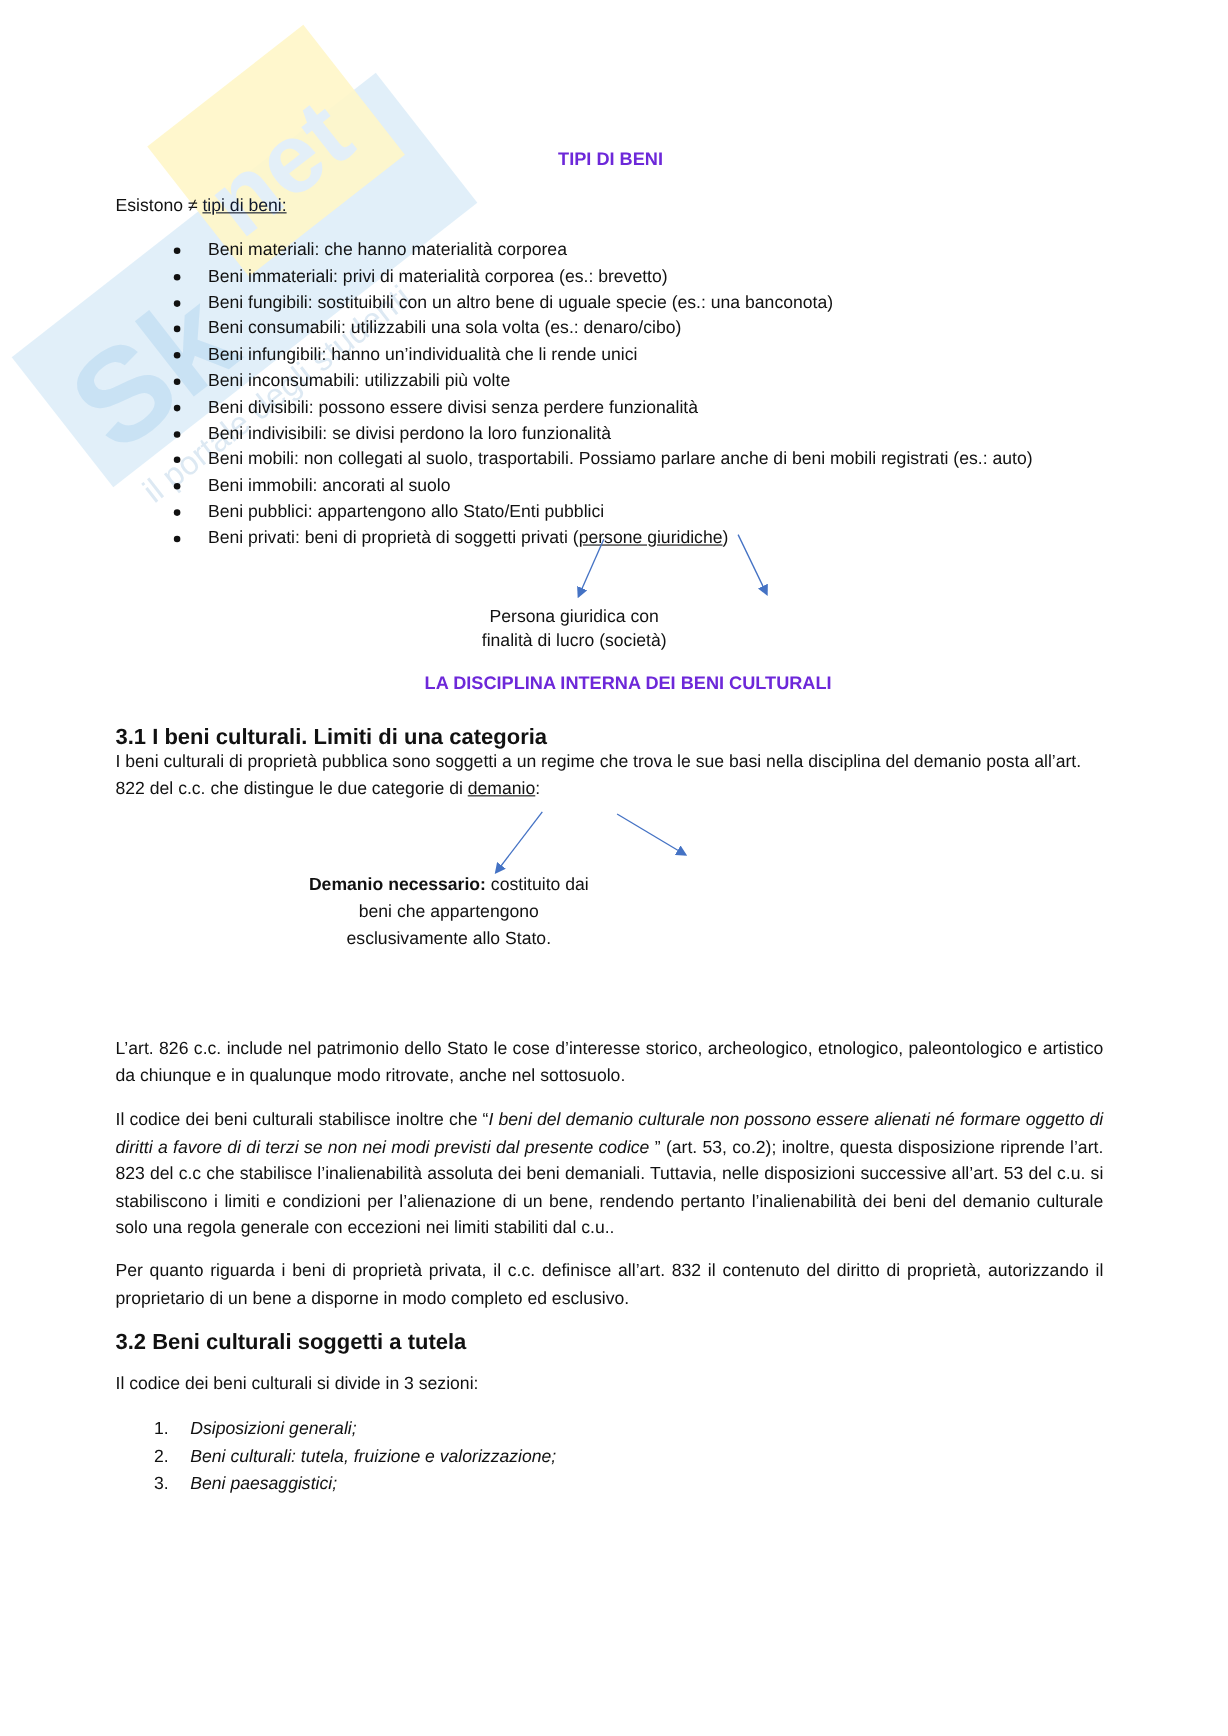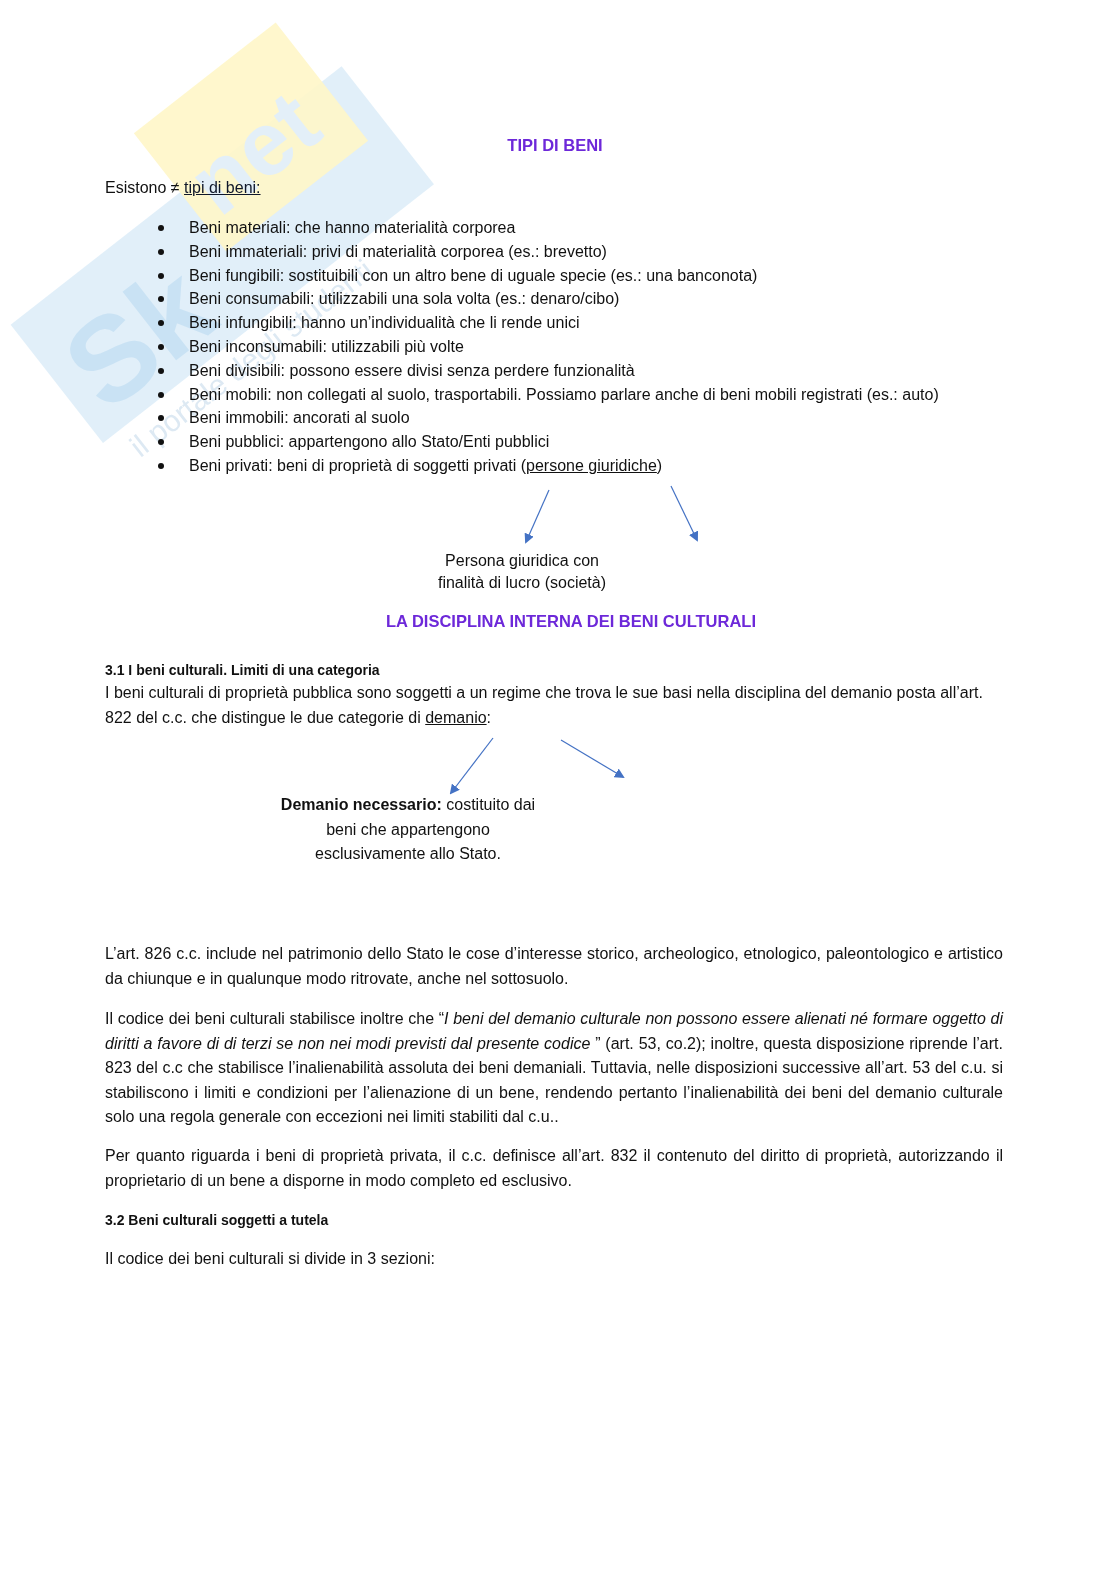--- a/index.html
+++ b/index.html
@@ -10,21 +10,21 @@
   .abs { position: absolute; white-space: nowrap; }
   .txt { font-size: 16px; line-height: 24px; }
   .heading-red { color: #6d28d9; font-weight: bold; font-size: 16.5px; text-align: center; }
   .bullets { position: absolute; left: 140px; top: 200px; margin: 16px; padding: 0; list-style: none; }
   .bullets li { position: relative; padding-left: 33px; font-size: 16px; line-height: 23.8px; white-space: nowrap; }
   .bullets li::before { content: ""; position: absolute; left: 2px; top: 9px; width: 6px; height: 6px; border-radius: 50%; background: #111; }
   .u { text-decoration: underline; }
   .center { text-align: center; white-space: normal; }
   .para { position: absolute; left: 105px; width: 898px; font-size: 16px; line-height: 24.5px; text-align: justify; }
   .para i { font-style: italic; }
-  .sect { position: absolute; left: 105px; font-weight: bold; font-size: 14px; line-height: 22px; white-space: nowrap; }
+  .sect { position: absolute; left: 105px; font-weight: bold; font-size: 20px; line-height: 22px; white-space: nowrap; }
   .olist { position: absolute; left: 140px; top: 1287px; margin: 0; padding: 0; list-style: none; }
   .olist li { font-size: 16px; line-height: 25px; font-style: italic; white-space: nowrap; }
   .olist .num { display: inline-block; width: 33px; font-style: normal; }
   svg.arrows { position: absolute; left: 0; top: 0; width: 1116px; height: 1578px; pointer-events: none; }
 </style>
 </head>
 <body>
 
 <div class="page">
 
@@ -45,20 +45,21 @@
   </div>
 
   <ul class="bullets">
     <li>Beni materiali: che hanno materialità corporea</li>
     <li>Beni immateriali: privi di materialità corporea (es.: brevetto)</li>
     <li>Beni fungibili: sostituibili con un altro bene di uguale specie (es.: una banconota)</li>
     <li>Beni consumabili: utilizzabili una sola volta (es.: denaro/cibo)</li>
     <li>Beni infungibili: hanno un’individualità che li rende unici</li>
     <li>Beni inconsumabili: utilizzabili più volte</li>
     <li>Beni divisibili: possono essere divisi senza perdere funzionalità</li>
+    <li>Beni indivisibili: se divisi perdono la loro funzionalità</li>
     <li>Beni mobili: non collegati al suolo, trasportabili. Possiamo parlare anche di beni mobili registrati (es.: auto)</li>
     <li>Beni immobili: ancorati al suolo</li>
     <li>Beni pubblici: appartengono allo Stato/Enti pubblici</li>
     <li><span>Beni privati: beni di proprietà di soggetti privati (</span><span class="u">persone giuridiche</span><span>)</span></li>
   </ul>
 
   <div class="abs txt center" style="left:424px; top:550px; width:196px; line-height:22px;">Persona giuridica con finalità di lucro (società)</div>
 
   <div class="abs heading-red" style="left:0; width:1142px; top:609px; line-height:24px;">LA DISCIPLINA INTERNA DEI BENI CULTURALI</div>
 
@@ -78,20 +79,25 @@
   <div class="para" style="top:1007px;">
     <span>Il codice dei beni culturali stabilisce inoltre che “</span><i>I beni del demanio culturale non possono essere alienati né formare oggetto di diritti a favore di di terzi se non nei modi previsti dal presente codice</i><span> ” (art. 53, co.2); inoltre, questa disposizione riprende l’art. 823 del c.c che stabilisce l’inalienabilità assoluta dei beni demaniali. Tuttavia, nelle disposizioni successive all’art. 53 del c.u. si stabiliscono i limiti e condizioni per l’alienazione di un bene, rendendo pertanto l’inalienabilità dei beni del demanio culturale solo una regola generale con eccezioni nei limiti stabiliti dal c.u..</span>
   </div>
 
   <div class="para" style="top:1144px;">Per quanto riguarda i beni di proprietà privata, il c.c. definisce all’art. 832 il contenuto del diritto di proprietà, autorizzando il proprietario di un bene a disporne in modo completo ed esclusivo.</div>
 
   <div class="sect" style="top:1209px;">3.2 Beni culturali soggetti a tutela</div>
 
   <div class="abs txt" style="left:105px; top:1247px;">Il codice dei beni culturali si divide in 3 sezioni:</div>
 
+  <ol class="olist">
+    <li><span class="num">1.</span><span>Dsiposizioni generali;</span></li>
+    <li><span class="num">2.</span><span>Beni culturali: tutela, fruizione e valorizzazione;</span></li>
+    <li><span class="num">3.</span><span>Beni paesaggistici;</span></li>
+  </ol>
 
   <svg class="arrows" viewBox="0 0 1116 1578">
     <defs>
       <marker id="ah" markerWidth="10" markerHeight="10" refX="8" refY="5" orient="auto" markerUnits="userSpaceOnUse">
         <path d="M0,0 L10,5 L0,10 Z" fill="#4472c4"></path>
       </marker>
     </defs>
     <line x1="549" y1="490" x2="526" y2="542" stroke="#4472c4" stroke-width="1.2" marker-end="url(#ah)"></line>
     <line x1="671" y1="486" x2="697" y2="540" stroke="#4472c4" stroke-width="1.2" marker-end="url(#ah)"></line>
     <line x1="493" y1="738" x2="451" y2="793" stroke="#4472c4" stroke-width="1.2" marker-end="url(#ah)"></line>

